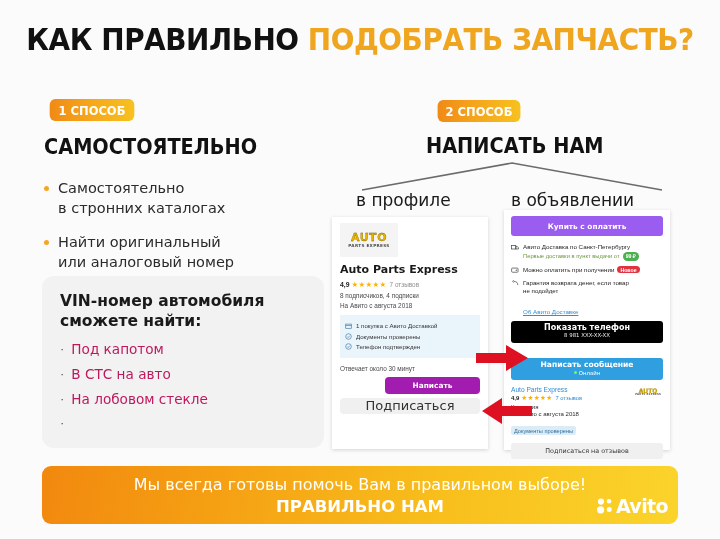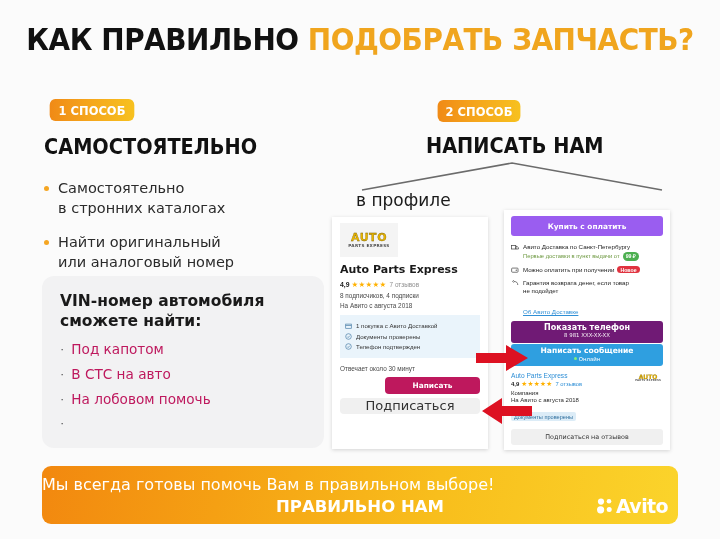--- a/index.html
+++ b/index.html
@@ -139,21 +139,21 @@
   .bb-ic{width:7px;height:7px;margin-right:4px;flex:none;color:#4a7fa8;}
   .bb-tx{font-size:6.1px;color:#333;}
 
   .pc-answer{font-size:6.4px;color:#4a4a4a;margin-top:7px;margin-bottom:5px;}
   .btn{
     display:flex;align-items:center;justify-content:center;
     font-family:"DejaVu Sans", sans-serif;
     border-radius:4px;cursor:pointer;
   }
   #btn-write{
-    height:17px;background:#be185d;color:#ffffff;
+    height:17px;background:#a21caf;color:#ffffff;
     font-size:7.4px;font-weight:bold;margin-bottom:4px;margin-left:45px;
   }
   #btn-subscribe{
     height:16px;background:#f0f0f0;color:#333;font-size:13px;
   }
 
   
   #ad-card{left:504px;top:210px;width:166px;height:240px;
     padding:6px 7px;box-sizing:border-box;}
   #btn-buy-delivery{
@@ -167,22 +167,22 @@
   .pill{
     display:inline-flex;align-items:center;justify-content:center;
     border-radius:6px;font-size:5.2px;font-weight:bold;color:#fff;
     padding:0.5px 3px;
   }
   .pill-green{background:#4caf50;}
   .pill-red{background:#e0333f;}
   .ad-link{font-size:6.2px;color:#2f8fd6;text-decoration:underline;margin:4px 0 6px 12px;display:inline-block;}
 
   #btn-show-phone{
-    height:22px;background:#701a75;color:#fff;border-radius:3px;
-    flex-direction:column;margin-bottom:1px;
+    height:22px;background:#000000;color:#fff;border-radius:3px;
+    flex-direction:column;margin-bottom:15px;
   }
   #btn-show-phone .l1{font-size:8px;font-weight:bold;line-height:1.1;}
   #btn-show-phone .l2{font-size:5.4px;line-height:1.1;opacity:.95;}
 
   #btn-write-msg{
     height:22px;background:#2f9fe0;color:#fff;border-radius:3px;
     flex-direction:column;margin-bottom:6px;
   }
   #btn-write-msg .l1{font-size:7.6px;font-weight:bold;line-height:1.1;}
   #btn-write-msg .l2{font-size:5.4px;line-height:1.2;display:flex;align-items:center;gap:2px;}
@@ -214,21 +214,21 @@
   
   .arrow{position:absolute;}
 
   
   .cta{
     position:absolute;left:42px;top:466px;width:636px;height:58px;
     border-radius:9px;overflow:hidden;
     background:linear-gradient(100deg,#f2880f 0%,#f5a013 28%,#f8be1c 62%,#fbd42b 100%);
   }
   .cta-l1{
-    position:absolute;left:0;right:0;top:9px;
+    position:absolute;left:0;right:0;top:9px;text-align:center;
     color:#ffffff;font-size:16px;font-family:"DejaVu Sans", sans-serif;
     white-space:nowrap;
   }
   .cta-l2{
     position:absolute;left:0;right:0;top:31px;text-align:center;
     color:#ffffff;font-size:16.5px;font-weight:bold;
     font-family:"DejaVu Sans", sans-serif;white-space:nowrap;
   }
   .avito-logo{
     position:absolute;right:10px;bottom:7px;display:flex;align-items:center;
@@ -270,35 +270,36 @@
     <div class="vin-row">
       <span class="vin-dash">·</span>
       <span class="vin-txt">Под капотом</span>
     </div>
     <div class="vin-row">
       <span class="vin-dash">·</span>
       <span class="vin-txt">В СТС на авто</span>
     </div>
     <div class="vin-row">
       <span class="vin-dash">·</span>
-      <span class="vin-txt">На лобовом помочь</span>
+      <span class="vin-txt">На лобовом стекле</span>
     </div>
     <div class="vin-row">
       <span class="vin-dash">·</span>
     </div>
   </div>
 
   <div class="badge" id="badge2">2 СПОСОБ</div>
   <div class="method-head" id="m2head">НАПИСАТЬ НАМ</div>
 
   <svg class="split" viewBox="0 0 312 34">
     <path d="M6 30 L156 3 L306 30" fill="none" stroke="#6b6b6b" stroke-width="1.6"></path>
   </svg>
 
   <div class="sub-label" id="sub1">в профиле</div>
+  <div class="sub-label" id="sub2">в объявлении</div>
 
   <div class="card" id="profile-card">
     <div class="auto-logo">
       <div class="al1">AUTO</div>
       <div class="al2">PARTS EXPRESS</div>
     </div>
     <div class="pc-name">Auto Parts Express</div>
     <div class="pc-rate">
       <span class="num">4,9</span>
       <span class="stars">★★★★★</span>

